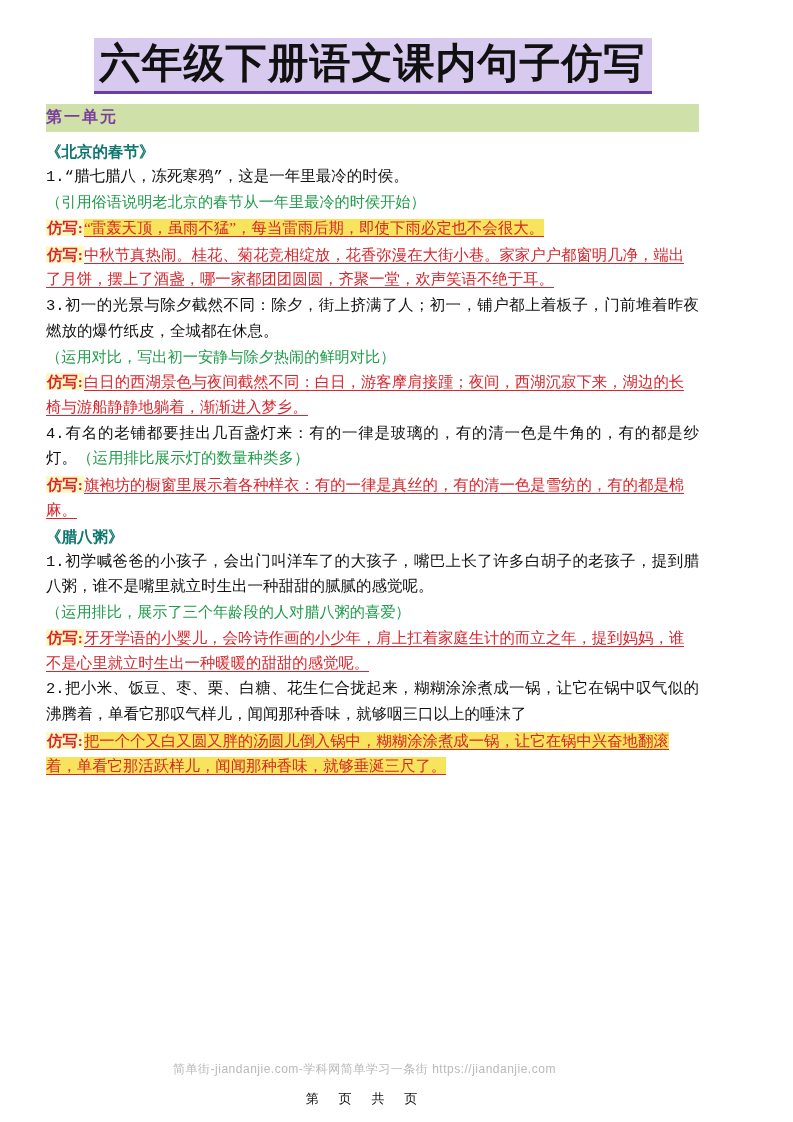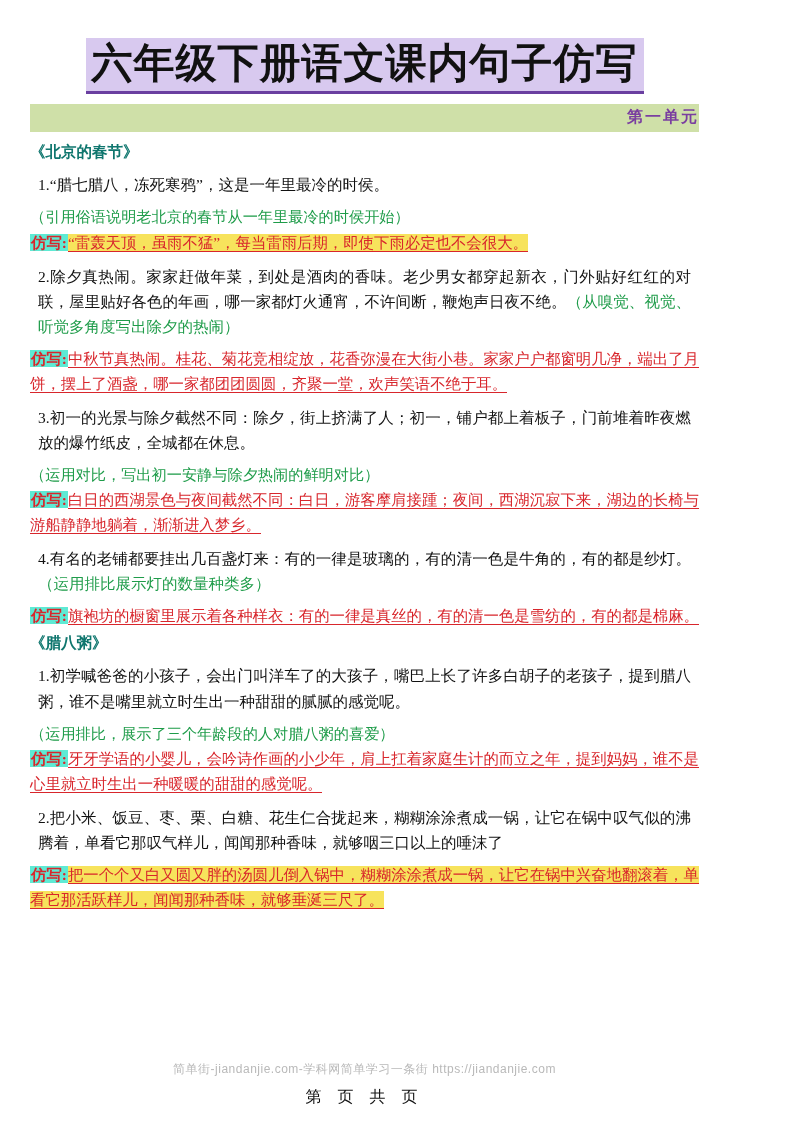--- a/index.html
+++ b/index.html
@@ -12,21 +12,21 @@
     height: 1122px;
     font-family: "Liberation Serif", "DejaVu Serif", serif;
     color: #111;
     position: relative;
     overflow: hidden;
   }
   .page {
     width: 729px;
     height: 1122px;
     box-sizing: border-box;
-    padding: 22px 30px 0 30px;
+    padding: 22px 30px 0 46px;
     position: relative;
   }
   
   .title-wrap {
     text-align: center;
     margin: 16px 0 10px 0;
   }
   .title {
     display: inline-block;
     font-family: "DejaVu Serif", "Liberation Serif", serif;
@@ -35,21 +35,21 @@
     letter-spacing: 1px;
     color: #111;
     background: #d8c9ef;
     padding: 2px 6px 4px 6px;
     border-bottom: 3px solid #6a3fa0;
     line-height: 1.15;
   }
   
   .unit-banner {
     background: #cfe0a8;
-    text-align: right;
+    text-align: left;
     font-size: 16px;
     font-weight: bold;
     color: #7a3ea0;
     padding: 3px 0 4px 0;
     margin: 6px 0 8px 0;
     letter-spacing: 2px;
   }
   
   .block { margin: 0 0 2px 0; }
 
@@ -57,39 +57,40 @@
     color: #0f766e;
     font-size: 15.5px;
     font-weight: bold;
     line-height: 1.55;
     margin: 2px 0 1px 0;
   }
   .para {
     font-size: 15.5px;
     line-height: 1.62;
     color: #111;
-    margin: 8px;
+    margin: 0;
     text-align: justify;
+    font-family: Liberation Mono, monospace;
   }
   .note {
     color: #1f9c4a;
     font-size: 15.2px;
     line-height: 1.6;
     margin: 0;
   }
   .inline-note { color: #1f9c4a; }
 
   .fangxie {
     font-size: 15.4px;
     line-height: 1.62;
     margin: 1px 0 2px 0;
     color: #d8262c;
   }
   .fx-label {
-    background: #5eead4;
+    background: #fef9c3;
     color: #d8262c;
     font-weight: bold;
     padding: 0 1px;
   }
   .fx-text {
     color: #d8262c;
     border-bottom: 1.2px solid #d8262c;
     text-decoration: none;
     box-decoration-break: clone;
     margin-top: 7px;
@@ -110,23 +111,24 @@
     color: #b9b9b9;
     font-family: "Liberation Sans", sans-serif;
     letter-spacing: 0.5px;
   }
   .footer {
     position: absolute;
     left: 0;
     right: 0;
     bottom: 14px;
     text-align: center;
-    font-size: 16px;
+    font-size: 13px;
     color: #111;
     letter-spacing: 6px;
+    font-family: Liberation Mono, monospace;
   }
 </style>
 </head>
 <body>
 
 <div class="page">
 
   <div class="title-wrap">
     <div class="title">六年级下册语文课内句子仿写</div>
   </div>
@@ -136,21 +138,20 @@
   <div class="block">
     <div class="lesson-title">《北京的春节》</div>
 
     <div>
       <p class="para"><span>1.</span><span>“腊七腊八，冻死寒鸦”，这是一年里最冷的时侯。</span></p>
       <p class="note">（引用俗语说明老北京的春节从一年里最冷的时侯开始）</p>
       <p class="fangxie"><span class="fx-label">仿写:</span><span class="fx-text hl">“雷轰天顶，虽雨不猛”，每当雷雨后期，即使下雨必定也不会很大。</span></p>
     </div>
 
     <div>
-      <p class="para"><span>2.</span><span>除夕真热闹。家家赶做年菜，到处是酒肉的香味。老少男女都穿起新衣，门外贴好红红的对联，屋里贴好各色的年画，哪一家都灯火通宵，不许间断，鞭炮声日夜不绝。</span><span class="inline-note">（从嗅觉、视觉、听觉多角度写出除夕的热闹）</span></p>
       <p class="fangxie"><span class="fx-label">仿写:</span><span class="fx-text">中秋节真热闹。桂花、菊花竞相绽放，花香弥漫在大街小巷。家家户户都窗明几净，端出了月饼，摆上了酒盏，哪一家都团团圆圆，齐聚一堂，欢声笑语不绝于耳。</span></p>
     </div>
 
     <div>
       <p class="para"><span>3.</span><span>初一的光景与除夕截然不同：除夕，街上挤满了人；初一，铺户都上着板子，门前堆着昨夜燃放的爆竹纸皮，全城都在休息。</span></p>
       <p class="note">（运用对比，写出初一安静与除夕热闹的鲜明对比）</p>
       <p class="fangxie"><span class="fx-label">仿写:</span><span class="fx-text">白日的西湖景色与夜间截然不同：白日，游客摩肩接踵；夜间，西湖沉寂下来，湖边的长椅与游船静静地躺着，渐渐进入梦乡。</span></p>
     </div>
 
     <div>

